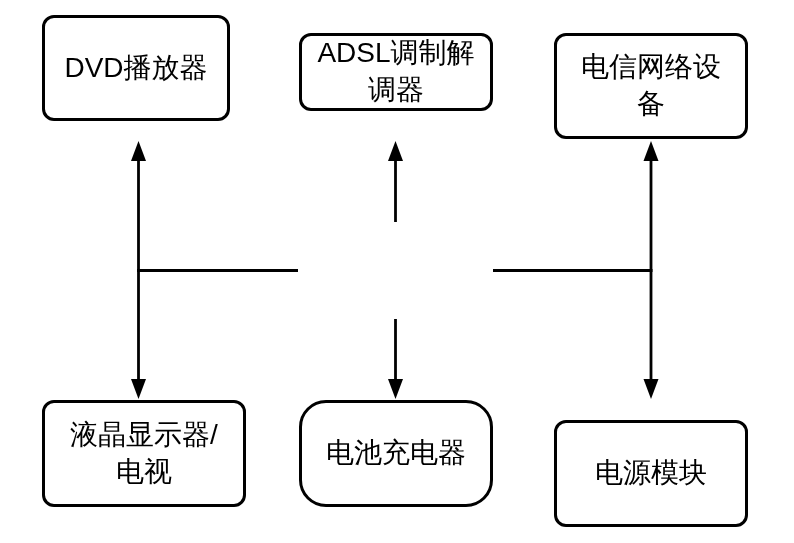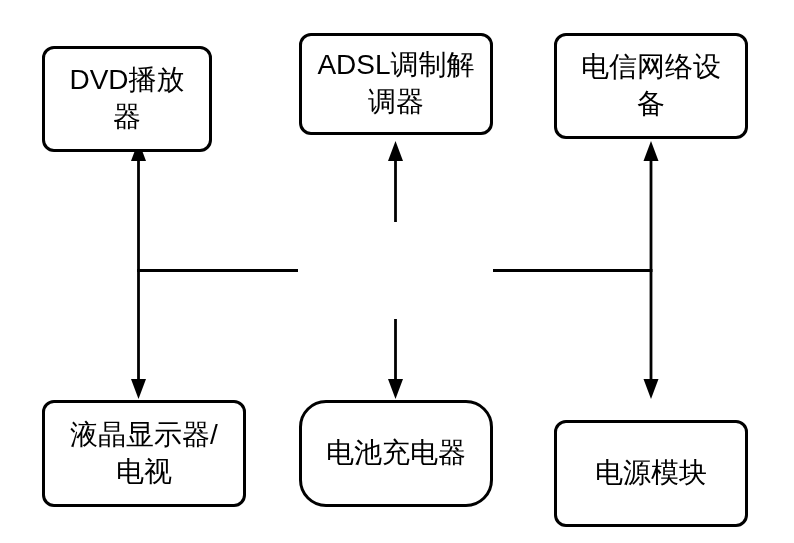--- a/index.html
+++ b/index.html
@@ -28,22 +28,22 @@
     text-align: center;
     font-size: 28px;
     line-height: 1.32;
     padding: 0 12px;
     z-index: 2;
   }
   .node span {
     display: inline-block;
     word-break: break-all;
   }
-  .pos-tl { left: 42px;  top: 46px;  width: 170px; height: 106px; }
-  .pos-tc { left: 299px; top: 33px;  width: 194px; height: 102px; }
+  .pos-tl { left: 42px;  top: 15px;  width: 188px; height: 106px; }
+  .pos-tc { left: 299px; top: 33px;  width: 194px; height: 78px; }
   .pos-tr { left: 554px; top: 33px;  width: 194px; height: 106px; align-items: center; }
   .pos-bl { left: 42px;  top: 400px; width: 204px; height: 107px; }
   .pos-bc { left: 299px; top: 400px; width: 194px; height: 107px; border-radius: 27px; }
   .pos-br { left: 554px; top: 400px; width: 194px; height: 107px; margin-top: 20px; }
   .center-node {
     left: 297px; top: 221px; width: 197px; height: 99px;
     border-radius: 48px;
     padding: 0 6px;
   }
   #connector-layer {

